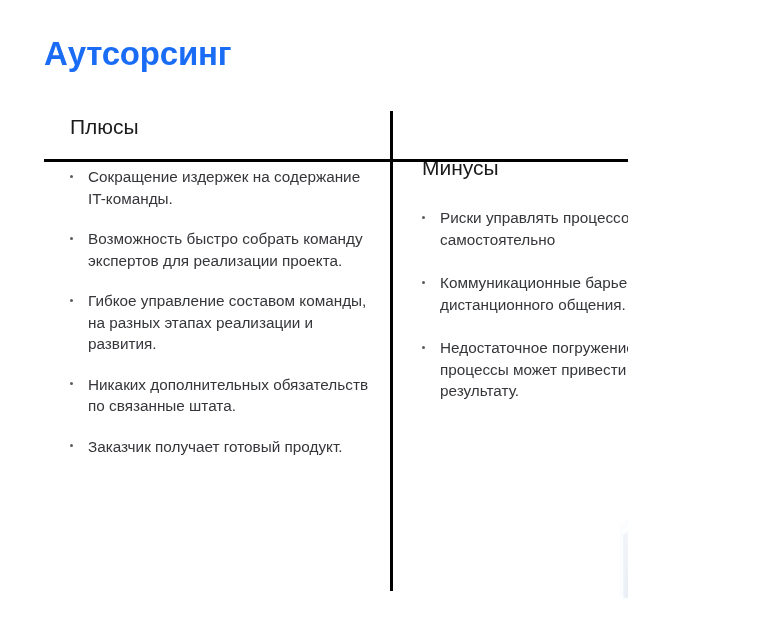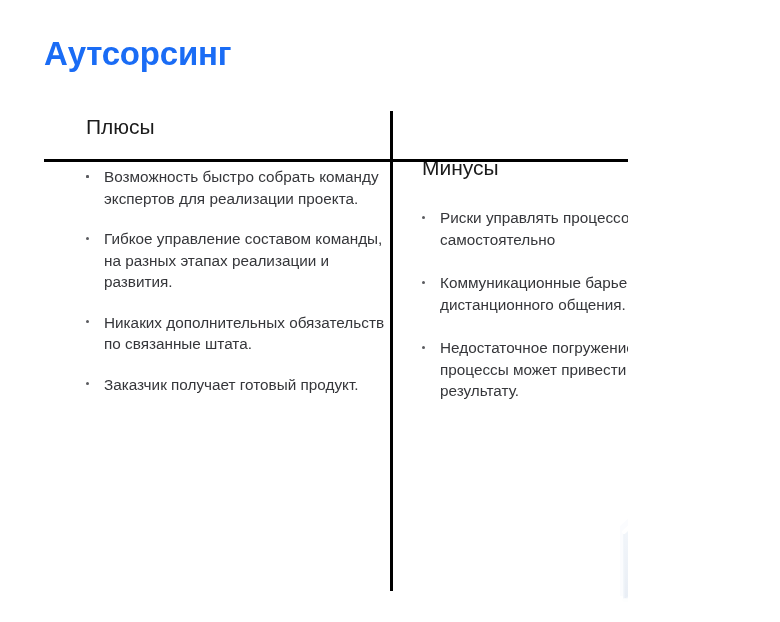--- a/index.html
+++ b/index.html
@@ -77,21 +77,21 @@
     left: 0;
     top: 0;
     width: 780px;
     height: 622px;
     z-index: 1;
   }
   .col {
     position: absolute;
     top: 114px;
   }
-  .col-pros { left: 86px;  width: 312px; }
+  .col-pros { left: 70px;  width: 312px; }
   .col-cons { left: 422px; width: 320px; margin-top: 41px; }
 
   .col-heading {
     margin: 0 0 26px 0;
     font-size: 21px;
     font-weight: normal;
     line-height: 26px;
     color: #1b1b1b;
   }
 
@@ -160,20 +160,21 @@
   <div class="rule-horizontal"></div>
   <div class="rule-vertical"></div>
 
   <div class="columns">
 
     <div class="col col-pros">
       <h2 class="col-heading">Плюсы</h2>
       <ul class="bullet-list">
         <li>
           <span class="dot"></span>
+          <span>Сокращение издержек на содержание IT-команды.</span>
         </li>
         <li>
           <span class="dot"></span>
           <span>Возможность быстро собрать команду экспертов для реализации проекта.</span>
         </li>
         <li>
           <span class="dot"></span>
           <span>Гибкое управление составом команды, на разных этапах реализации и развития.</span>
         </li>
         <li>

